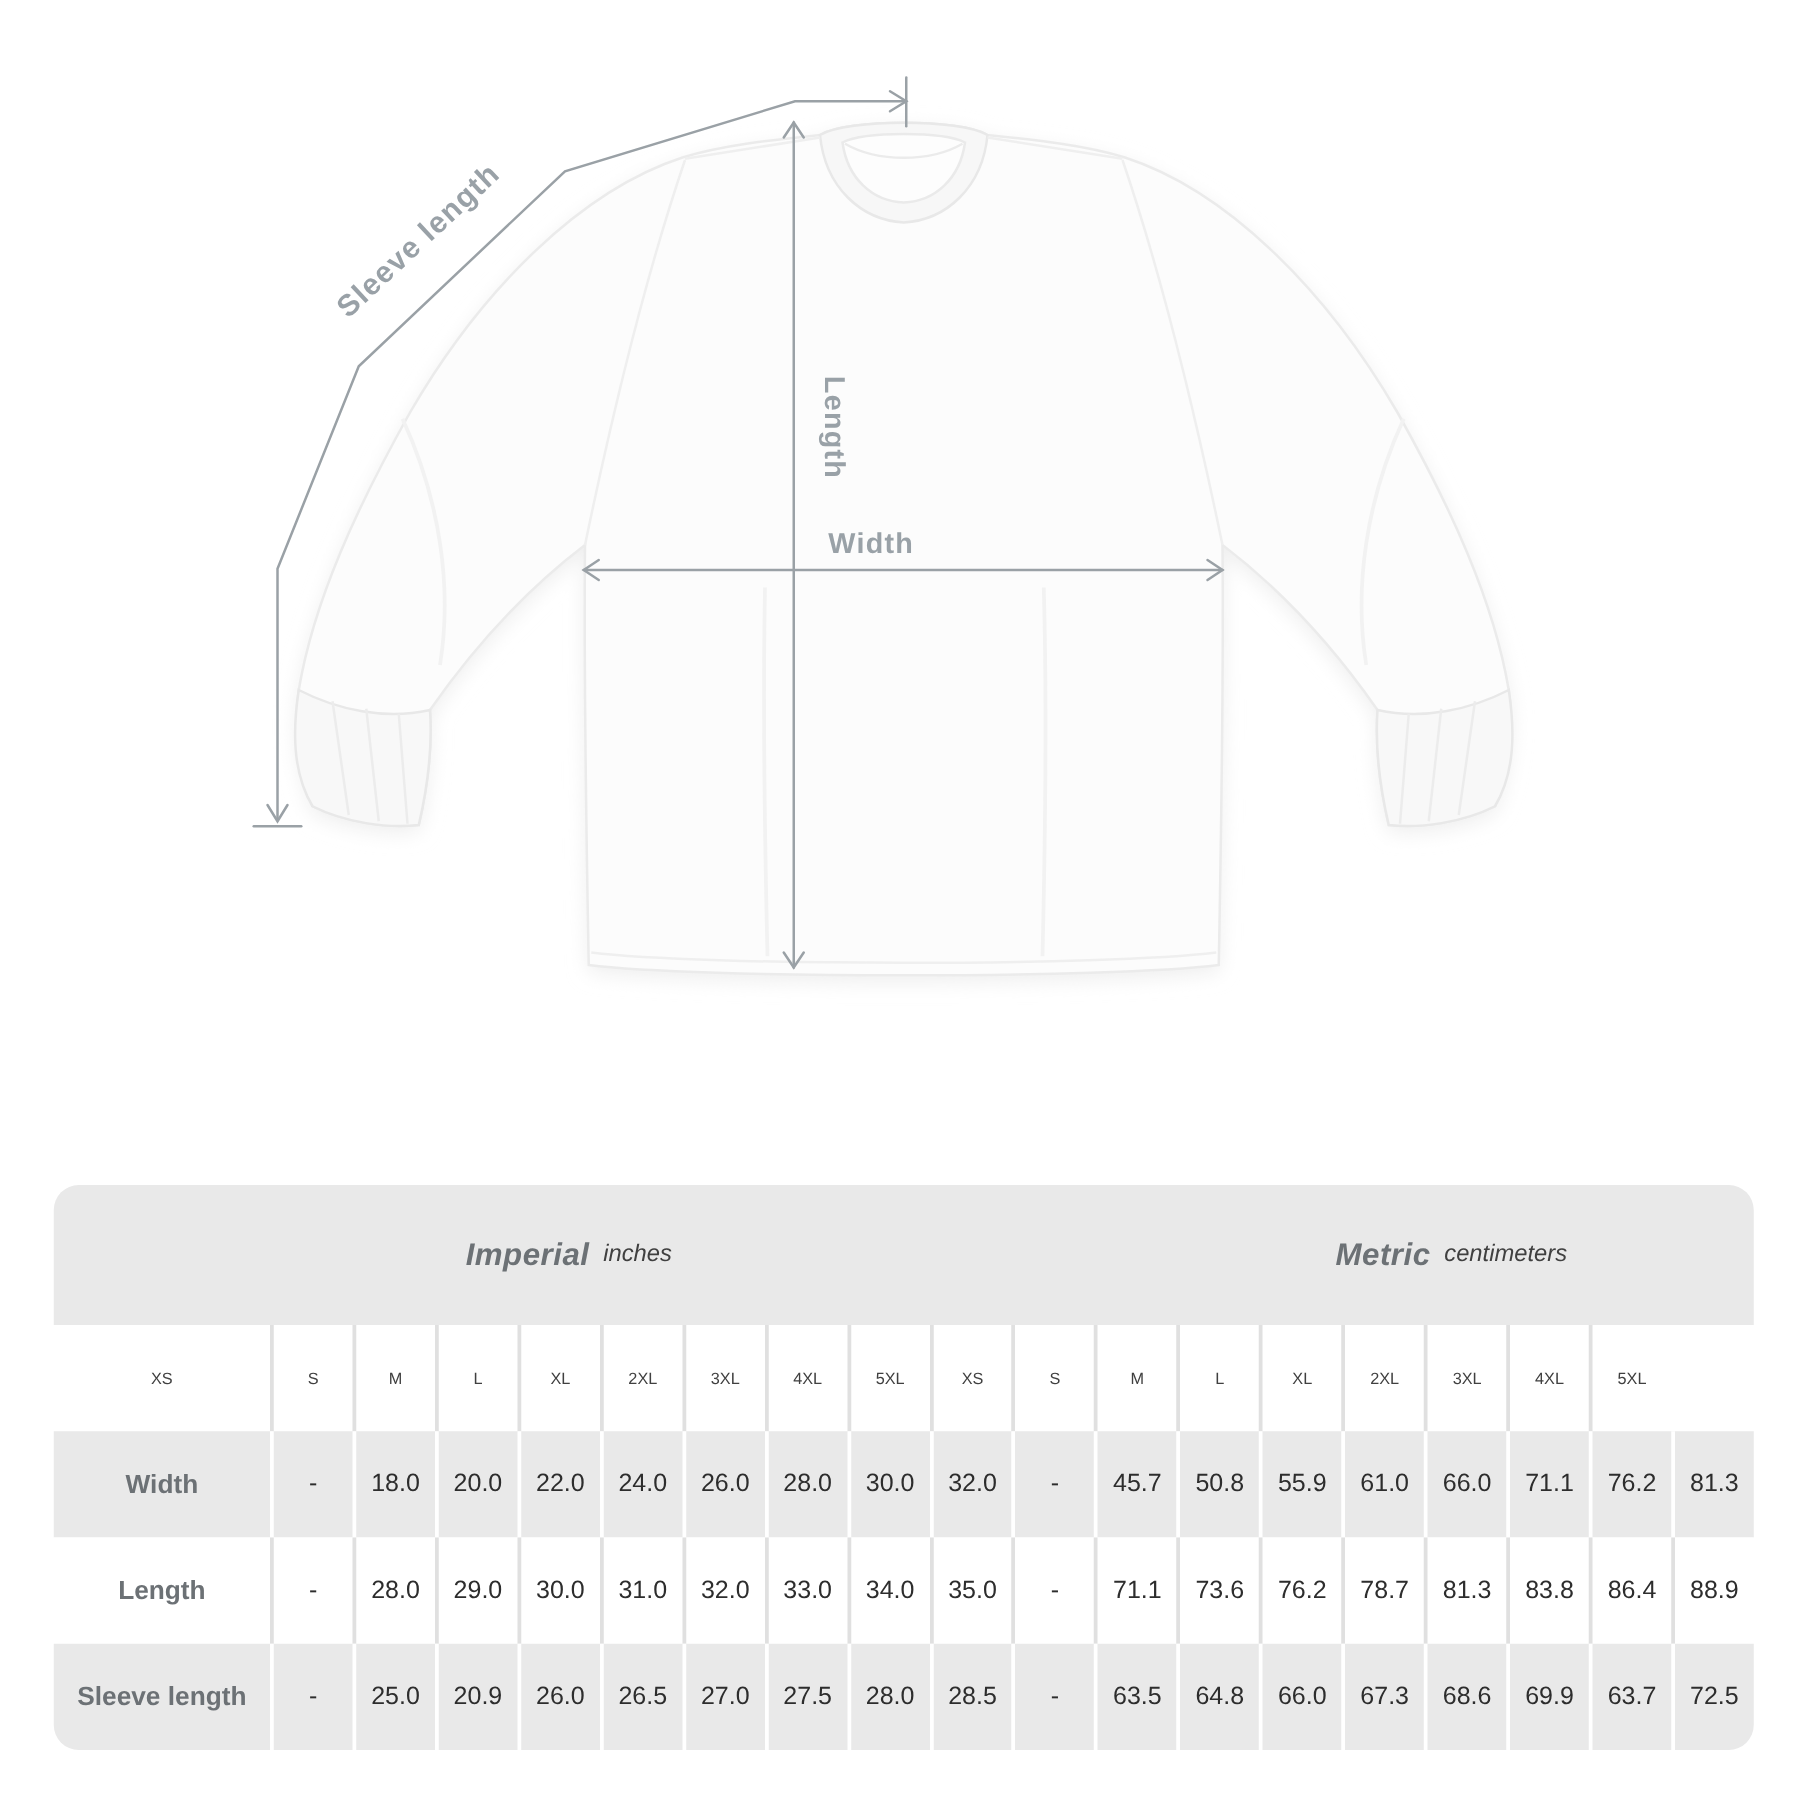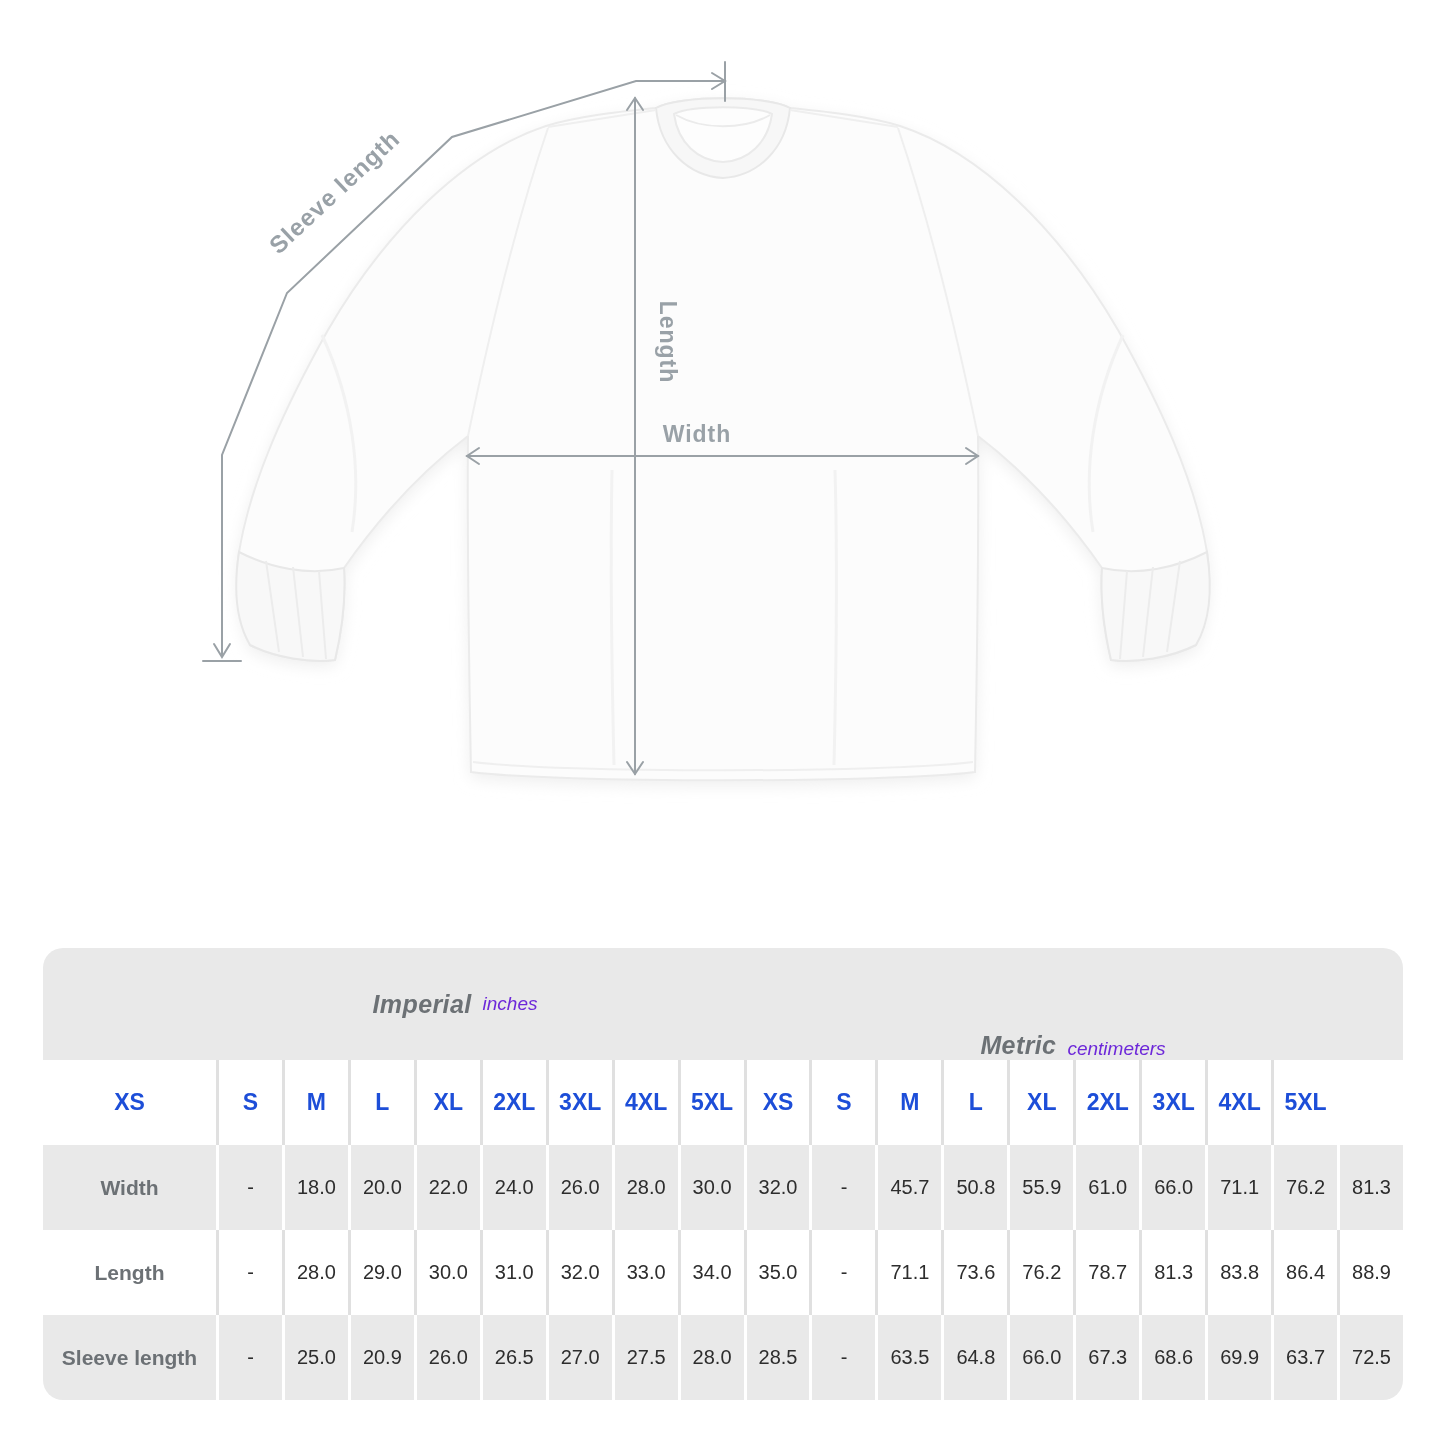--- a/index.html
+++ b/index.html
@@ -13,32 +13,32 @@
   .heading{position:absolute;top:849px;left:0;width:100%;text-align:center;}
   .title{font-size:31px;font-weight:bold;color:#3c3c3c;letter-spacing:.3px;}
   .note{margin-top:13px;font-size:19px;font-style:italic;color:#525252;}
 
   
   .table{position:absolute;left:43px;top:948px;width:1360px;height:452px;}
   .uheader{position:relative;height:112px;background:#e9e9e9;border-radius:20px 20px 0 0;}
   .ugroup{position:absolute;top:0;height:100%;display:flex;flex-direction:row;
           align-items:center;justify-content:center;gap:11px;transform:translateX(-50%);}
   .ugroup.imperial{left:412px;}
-  .ugroup.metric{left:1030px;align-items:flex-end;}
+  .ugroup.metric{left:1118px;}
   .uname{font-size:25px;font-weight:bold;font-style:italic;color:#6c7175;letter-spacing:.4px;}
-  .uunit{font-size:19px;font-style:italic;color:#6d28d9;}
+  .uunit{font-size:19px;font-style:italic;color:#404040;}
 
   .trow{display:grid;grid-template-columns:173px repeat(18,1fr);height:85px;}
   .trow.white{background:#ffffff;--sep:#e0e0e0;}
   .trow.gray{background:#e9e9e9;--sep:#ffffff;}
   .trow.last{border-radius:0 0 20px 20px;}
   .trow > div:not(:first-child){border-left:3px solid var(--sep);}
   .c{display:flex;align-items:center;justify-content:center;
      font-size:20px;color:#2d2d2d;}
-  .hcell{font-weight:bold;font-size:23px;color:#1d4ed8;}
+  .hcell{font-weight:normal;font-size:13px;color:#404040;}
   .lbl{font-weight:bold;font-size:21px;color:#6c7175;}
 </style>
 </head>
 <body>
 
 <div class="page">
 
   <svg class="diagram" width="1445" height="840" viewBox="0 0 1445 840">
     <defs>
       <filter id="soft" x="-20%" y="-20%" width="140%" height="140%">

